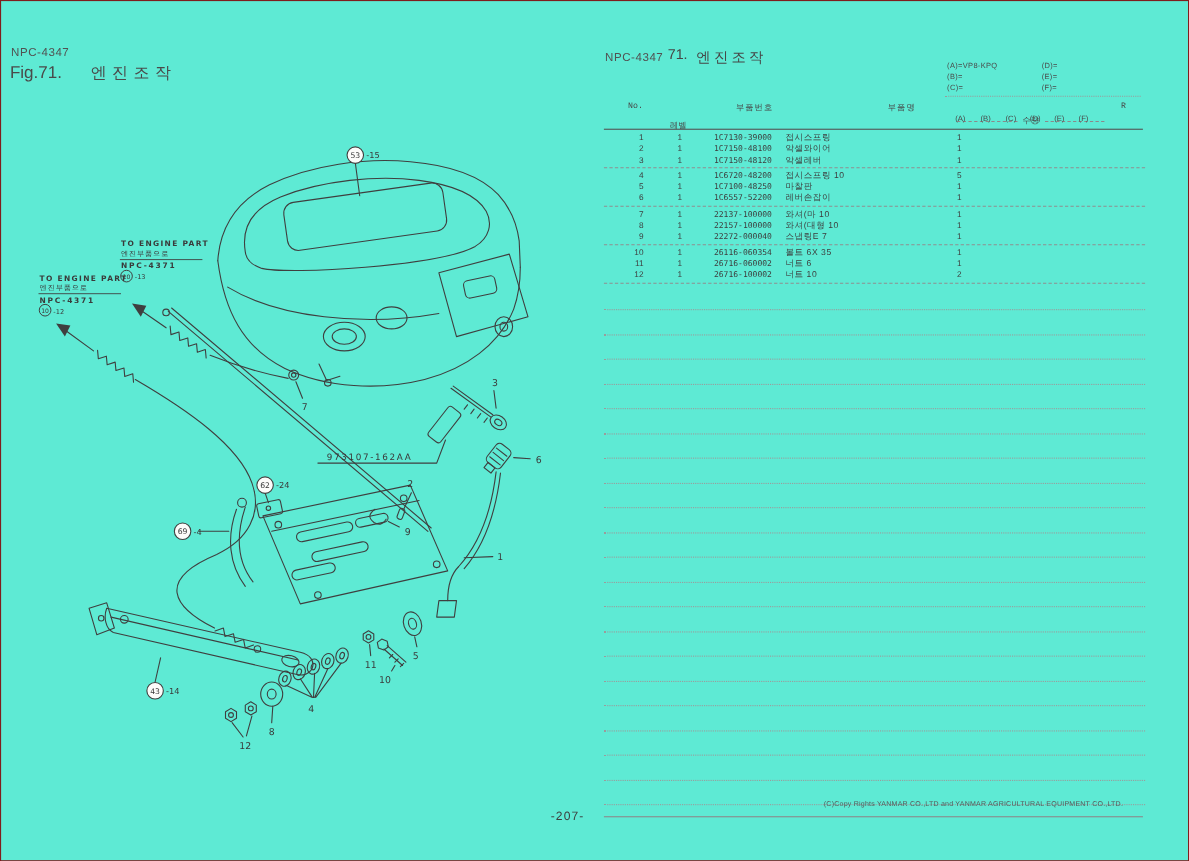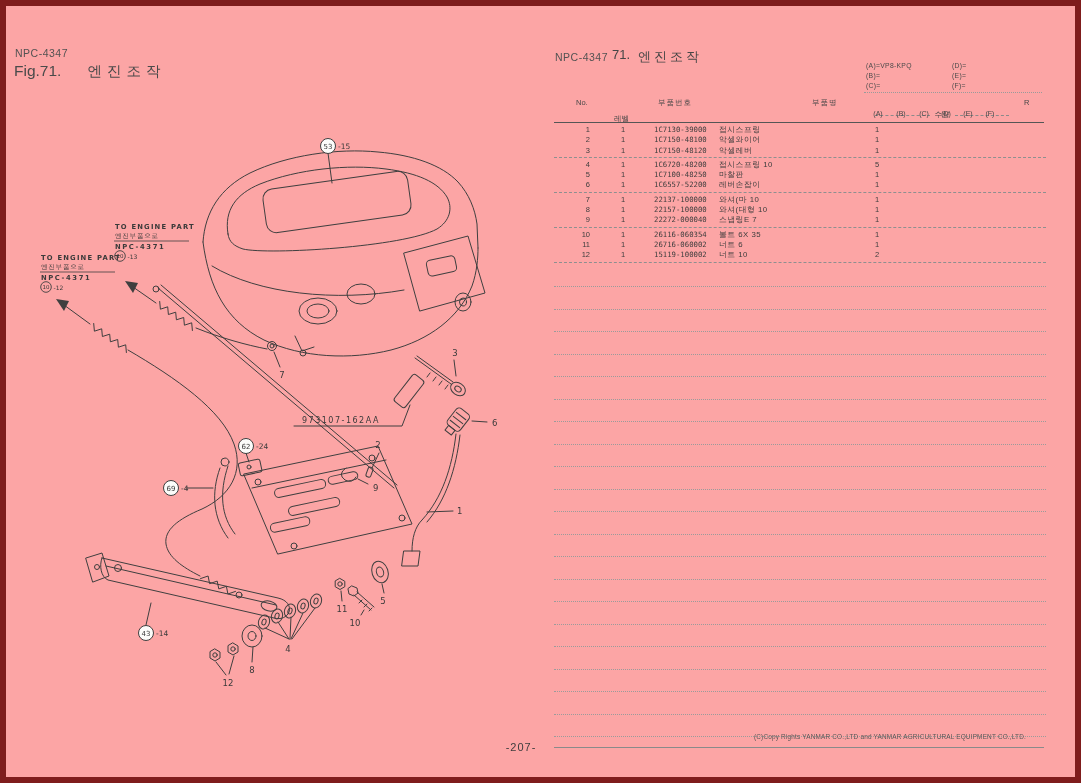--- a/index.html
+++ b/index.html
@@ -1,40 +1,40 @@
 <!DOCTYPE html>
 <html><head>
 <meta charset="utf-8">
 <style>
   html,body { margin:0; padding:0; background:#e8e8e6; }
   .page {
     position:relative; width:1081px; height:783px;
-    background:#fca5a5; border:6px solid #7f1d1d; box-sizing:border-box;
+    background:#5eead4; border:1px solid #7f1d1d; box-sizing:border-box;
     font-family:"Liberation Sans","DejaVu Sans",sans-serif;
     color:#3a3a3a; overflow:hidden;
   }
   
   .hdr-code { position:absolute; left:9px; top:41px; font-size:10.5px; letter-spacing:0.5px; color:#525252; }
   .hdr-fig  { position:absolute; left:8px; top:56px; font-size:15.5px; color:#4a4a4a; }
   .hdr-fig .fig-title { margin-left:26px; font-size:14.5px; letter-spacing:5px; }
   
   .diagram { position:absolute; left:0; top:0; }
   .diagram text { font-family:"DejaVu Sans","Liberation Sans",sans-serif; fill:#3a3a3a; }
   
   .rp-code  { position:absolute; left:549px; top:45px; font-size:10.5px; letter-spacing:0.5px; color:#525252; }
   .rp-figno { position:absolute; left:606px; top:41px; font-size:13px; color:#464646; }
   .rp-figtitle { position:absolute; left:632px; top:42px; font-size:13px; letter-spacing:3px; color:#464646; }
   
   .legend { position:absolute; left:860px; top:55px; display:grid; grid-template-columns:86px auto;
             font-size:6.8px; line-height:10px; color:#4a4a4a; letter-spacing:0.3px; }
   
-  .th { position:absolute; font-size:7.5px; color:#474747; }
+  .th { position:absolute; font-size:7.5px; color:#474747;font-family:Liberation Mono, monospace; }
   .th-no    { left:570px; top:92px; }
   .th-level { left:608px; top:108px; }
-  .th-pn    { left:652px; top:92px; letter-spacing:1px;text-align:right; }
+  .th-pn    { left:668px; top:92px; letter-spacing:1px;text-align:right; }
   .th-name  { left:806px; top:92px; letter-spacing:1px; }
   .th-r     { left:1018px; top:92px; }
   .th-qty   { position:absolute; left:864px; top:92px; width:144px; display:flex; align-items:center; font-size:7.5px; color:#474747;margin-top:12px; }
   .th-qty::before, .th-qty::after { content:""; flex:1; border-top:1px dashed #8a8a8a; margin:0 5px; }
   .qty-top-rule { position:absolute; left:858px; top:86px; width:178px; border-top:1px dotted #9a9a9a; }
   .th-sub { position:absolute; top:104px; width:16px; text-align:center; font-size:7px; color:#474747; }
   .table-rule { position:absolute; left:548px; top:116px; width:490px; border-top:1.5px solid #555; }
   
   .parts-table { position:absolute; left:548px; top:119px; width:492px; }
   .row-group { border-bottom:1px dashed #8f8f8f; padding-bottom:1px; margin-bottom:2px; }
@@ -420,21 +420,21 @@
       <span class="c-no">11</span>
       <span class="c-level">1</span>
       <span class="c-pn">26716-060002</span>
       <span class="c-name">너트 6</span>
       <span class="c-qa">1</span>
       <span class="c-r"></span>
     </div>
         <div class="t-row">
       <span class="c-no">12</span>
       <span class="c-level">1</span>
-      <span class="c-pn">15119-100002</span>
+      <span class="c-pn">26716-100002</span>
       <span class="c-name">너트 10</span>
       <span class="c-qa">2</span>
       <span class="c-r"></span>
     </div>
       </div>
     </div>
 
   <div class="empty-rules">
       <div class="rule-line"></div>
       <div class="rule-line"></div>

